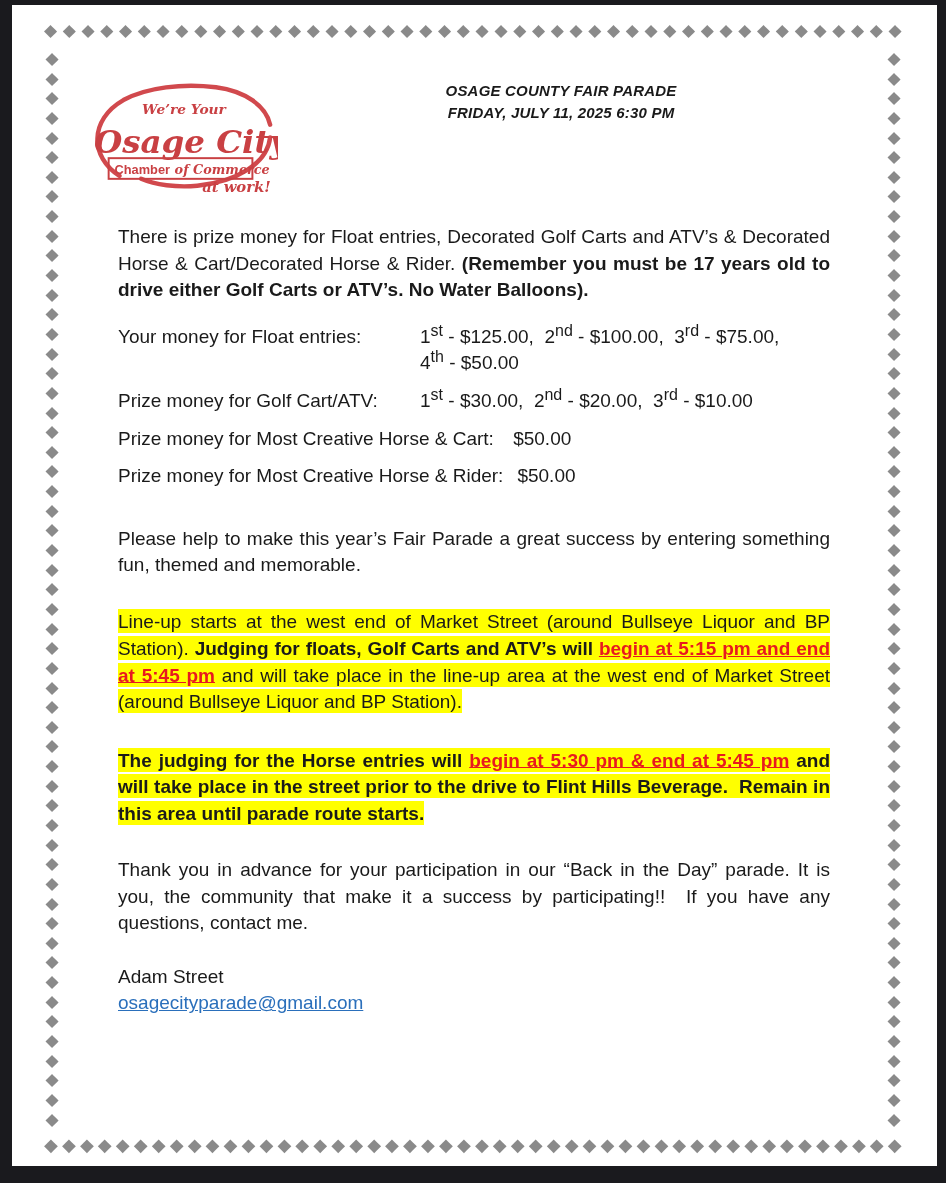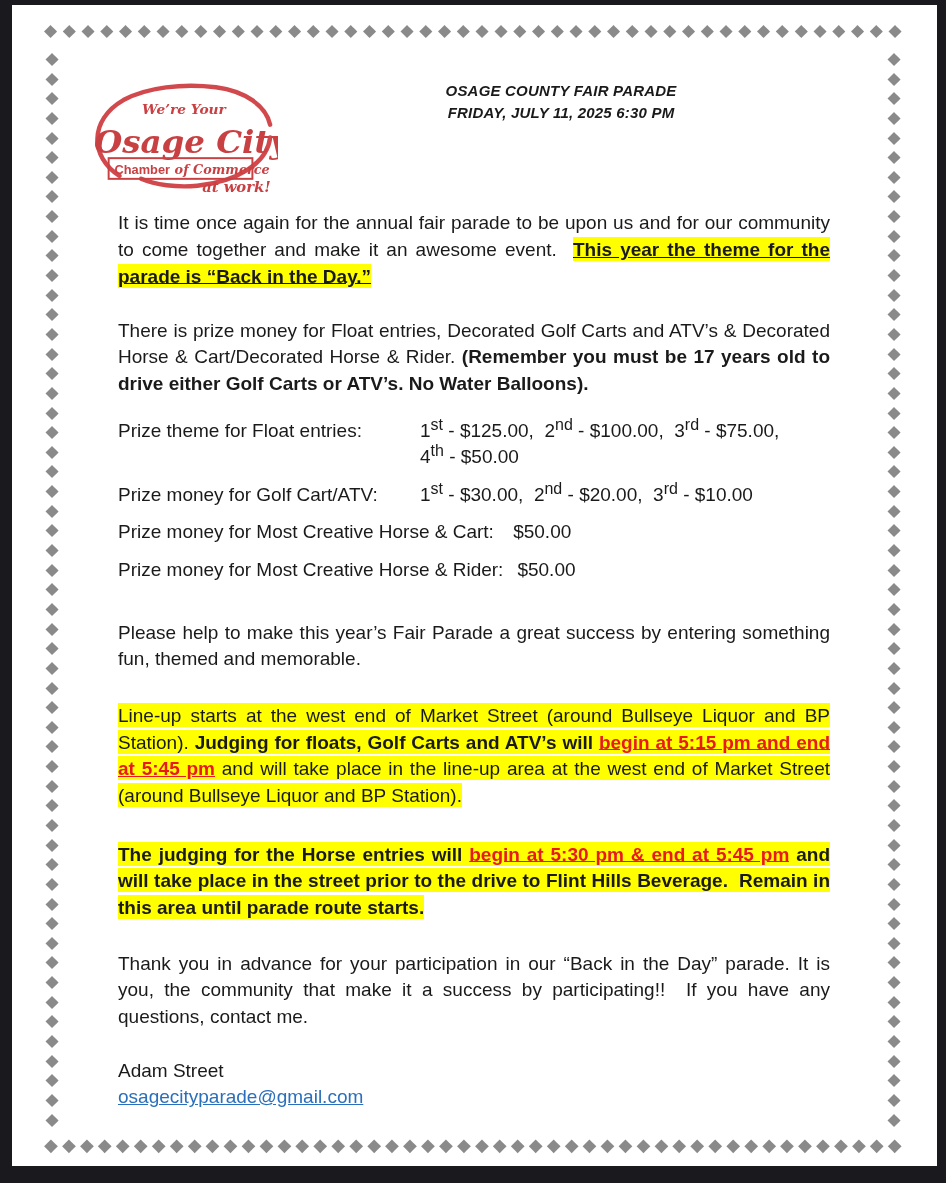--- a/index.html
+++ b/index.html
@@ -304,27 +304,26 @@
           <text x="90" y="97" class="lg-box-i">of Commerce</text>
           <text x="118" y="115" class="lg-work">at work!</text>
         </svg>
       </div>
       <div class="title-block">
         <div class="title-line">OSAGE COUNTY FAIR PARADE</div>
         <div class="title-line">FRIDAY, JULY 11, 2025 6:30 PM</div>
       </div>
     </div>
 
-    <p class="para first"><span>It is time once again for the annual fair parade to be upon us and for our community to come together and make it an awesome event.&nbsp; </span><span class="bold underline highlight">This year the theme for the parade is “Back in the Day.”</span></p>
 
     <p class="para"><span>There is prize money for Float entries, Decorated Golf Carts and ATV’s &amp; Decorated Horse &amp; Cart/Decorated Horse &amp; Rider. </span><span class="bold">(Remember you must be 17 years old to drive either Golf Carts or ATV’s. No Water Balloons).</span></p>
 
     <div class="prizes">
       <div class="prize-row">
-        <span class="prize-label">Prize theme for Float entries:</span>
+        <span class="prize-label">Your money for Float entries:</span>
         <span class="prize-value">
           <span class="pv-line"><span>1</span><sup>st</sup><span> - $125.00,&nbsp; </span><span>2</span><sup>nd</sup><span> - $100.00,&nbsp; </span><span>3</span><sup>rd</sup><span> - $75.00,</span></span>
           <span class="pv-line"><span>4</span><sup>th</sup><span> - $50.00</span></span>
         </span>
       </div>
       <div class="prize-row">
         <span class="prize-label">Prize money for Golf Cart/ATV:</span>
         <span class="prize-value">
           <span class="pv-line"><span>1</span><sup>st</sup><span> - $30.00,&nbsp; </span><span>2</span><sup>nd</sup><span> - $20.00,&nbsp; </span><span>3</span><sup>rd</sup><span> - $10.00</span></span>
         </span>

